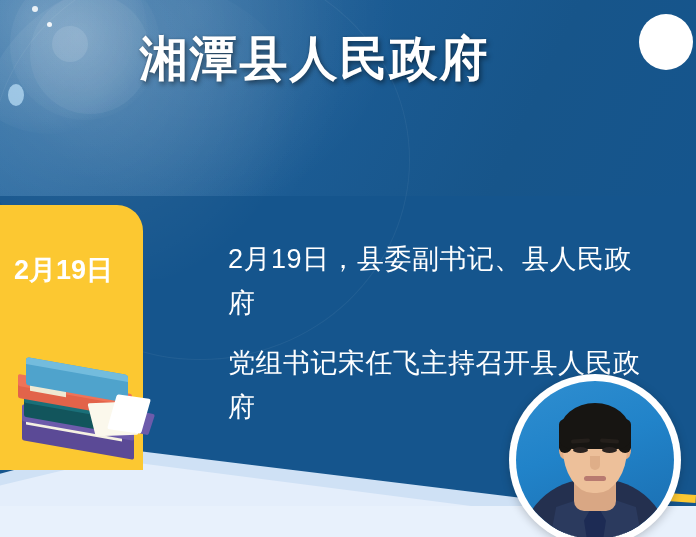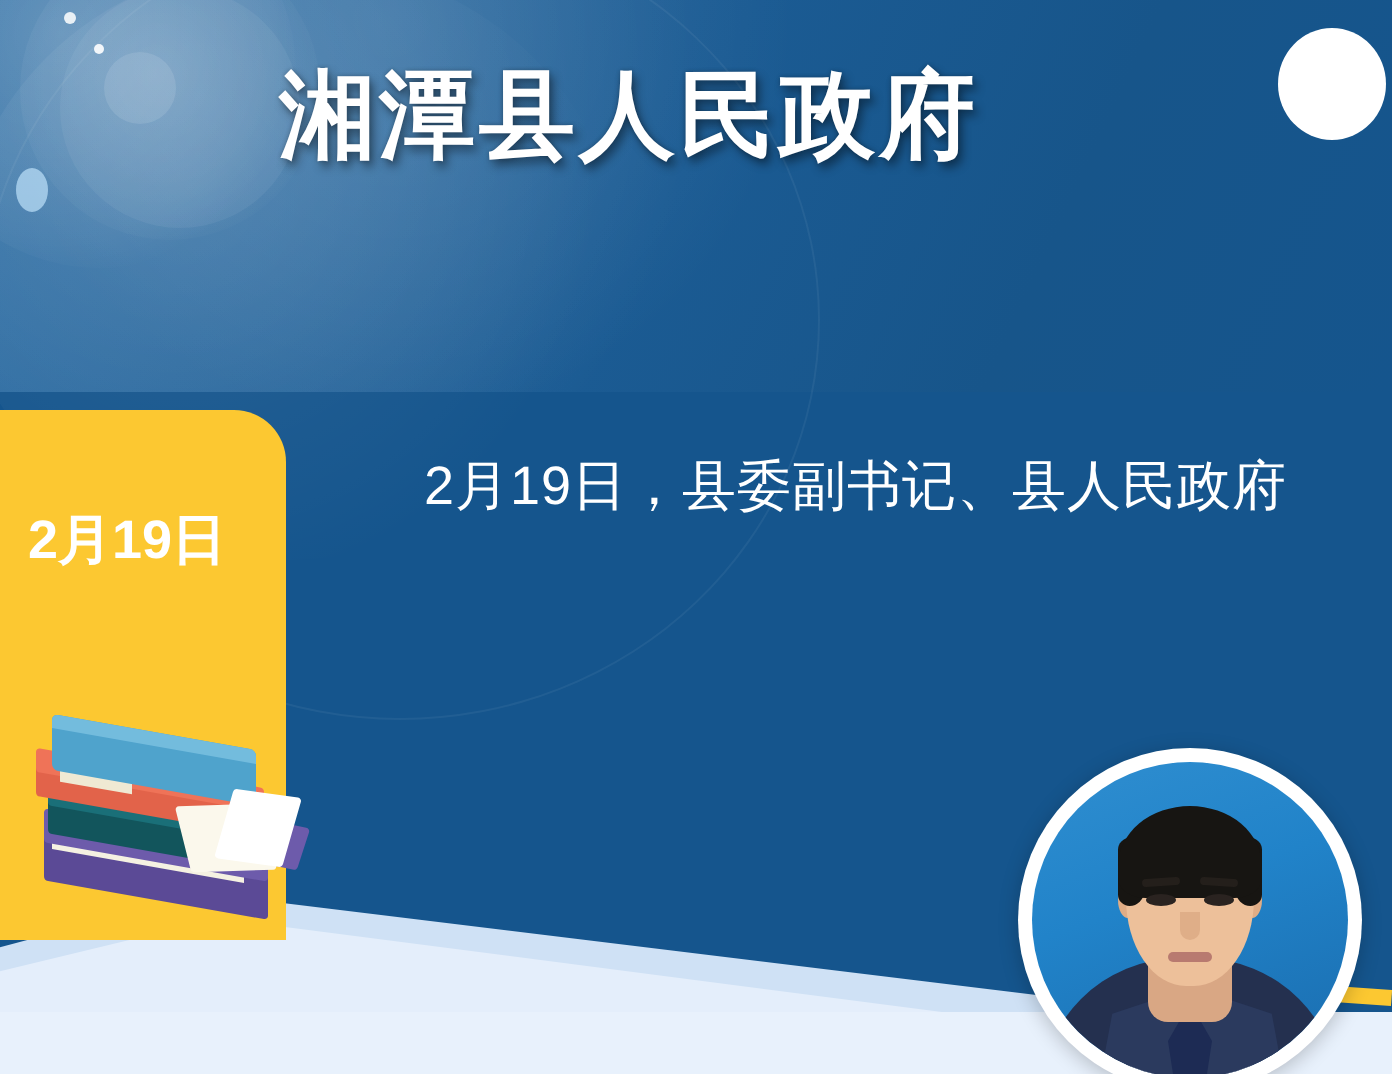--- a/index.html
+++ b/index.html
@@ -85,21 +85,21 @@
 
   
   .body-text{
     position:absolute;left:212px;top:221px;width:460px;
     color:#ffffff;
     font-size:27px;
     line-height:44px;
     letter-spacing:0.5px;
     z-index:6;
   }
-  .body-text p{margin:0;}
+  .body-text p{margin:16px;}
 
   
   .chev{position:absolute;z-index:3;}
   .chev-back{
     left:-20px;top:443px;width:760px;height:120px;
     background:#cfe1f5;
     clip-path:polygon(0% 30%, 16% 3%, 100% 68%, 100% 100%, 0% 100%);
   }
   .chev-front{
     left:-20px;top:452px;width:760px;height:120px;
@@ -277,20 +277,21 @@
     <div class="book bk-blue-pages"></div>
     <div class="book bk-blue-body"></div>
     <div class="book bk-blue-spine"></div>
     <div class="book bk-open-l"></div>
     <div class="book bk-open-cover"></div>
     <div class="book bk-open-r"></div>
   </div>
 
   <div class="body-text layer-text">
     <p>2月19日，县委副书记、县人民政府</p>
+    <p>党组书记宋任飞主持召开县人民政府</p>
   </div>
 
   <div class="portrait">
     <div class="portrait-inner">
       <div class="pt-shoulders"></div>
       <div class="pt-shirt"></div>
       <div class="pt-lapel-l"></div>
       <div class="pt-lapel-r"></div>
       <div class="pt-tie"></div>
       <div class="pt-neck"></div>

